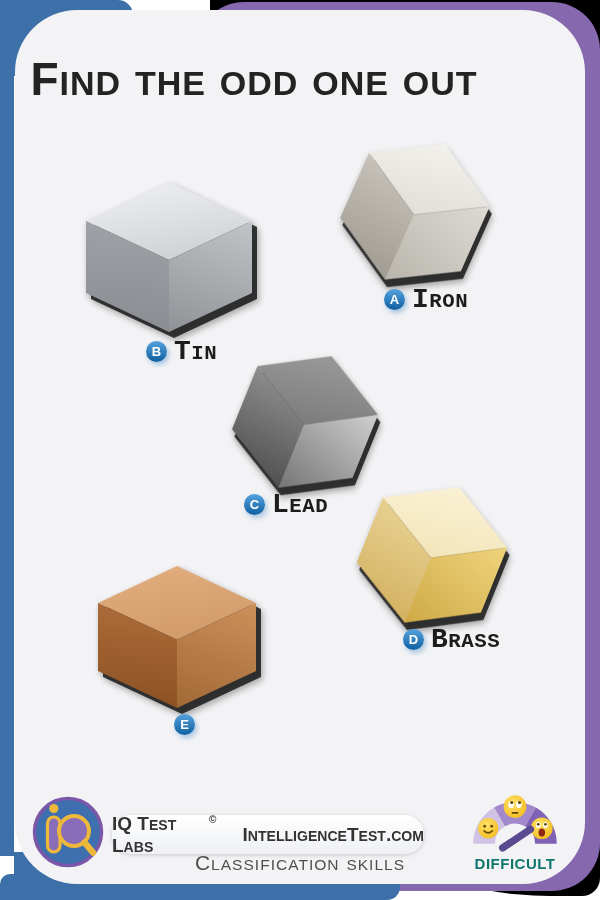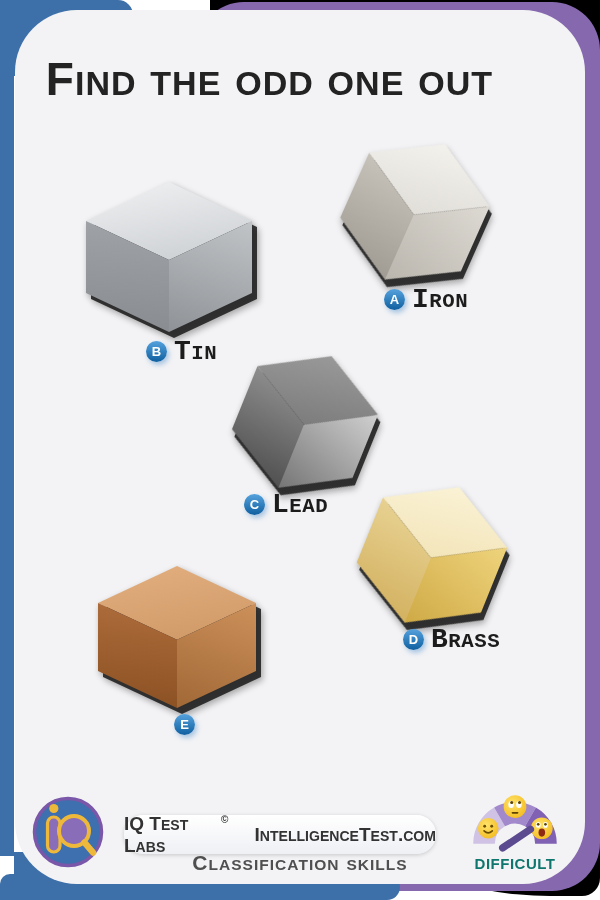--- a/index.html
+++ b/index.html
@@ -9,21 +9,21 @@
   
   .bg-black{position:absolute;left:210px;top:0;width:390px;height:896px;background:#000;border-radius:0 0 18px 340px;}
   .bg-purple{position:absolute;left:196px;top:2px;width:404px;height:889px;background:var(--frame_purple);border-radius:48px;}
   .bg-blue-top{position:absolute;left:0;top:0;width:133px;height:76px;background:var(--frame_blue);border-radius:0 15px 15px 0;}
   .bg-blue-strip{position:absolute;left:0;top:0;width:14px;height:856px;background:var(--frame_blue);}
   .bg-blue-corner{position:absolute;left:14px;top:852px;width:62px;height:34px;background:var(--frame_blue);}
   .bg-blue-bar{position:absolute;left:0;top:874px;width:400px;height:26px;background:var(--frame_blue);border-radius:10px 13px 13px 0;}
   .card{position:absolute;left:15px;top:10px;width:570px;height:874px;background:var(--card_bg);border-radius:62px;}
 
   
-  .title{position:absolute;left:15px;top:52px;width:478px;text-align:right;font-weight:bold;font-size:46px;color:var(--title_color);letter-spacing:1px;}
+  .title{position:absolute;left:15px;top:52px;width:478px;text-align:center;font-weight:bold;font-size:46px;color:var(--title_color);letter-spacing:1px;}
   .sm{font-size:0.74em;}
 
   
   .cube{position:absolute;filter:drop-shadow(2px 3px 3px rgba(0,0,0,0.35));}
   .cube .face{position:absolute;left:0;top:0;width:100%;height:100%;}
   .cube-shadow{position:absolute;left:0;top:0;width:100%;height:100%;transform:translate(5px,6px);clip-path:polygon(50% 0%,100% 26%,100% 74%,50% 100%,0% 74%,0% 26%);background:rgba(25,25,25,0.85);}
   .face-top{clip-path:polygon(50% 0%,100% 26%,50% 52%,0% 26%);background:linear-gradient(170deg,var(--t1),var(--t2));}
   .face-left{clip-path:polygon(0% 26%,50% 52%,50% 100%,0% 74%);background:linear-gradient(185deg,var(--l1),var(--l2));}
   .face-right{clip-path:polygon(50% 52%,100% 26%,100% 74%,50% 100%);background:linear-gradient(200deg,var(--r1),var(--r2));}
 
@@ -38,25 +38,25 @@
   .badge{width:21px;height:21px;border-radius:50%;background:linear-gradient(180deg,var(--badge_light),var(--badge_dark));color:#fff;font-weight:bold;font-size:13px;display:flex;align-items:center;justify-content:center;box-shadow:2px 3px 5px rgba(125,170,215,0.65);cursor:pointer;}
   .metal-name{font-size:28px;font-weight:bold;color:#1c1c1c;letter-spacing:0.5px;font-family:Liberation Mono, monospace;}
   .label-a{left:384px;top:284px;}
   .label-b{left:146px;top:336px;}
   .label-c{left:244px;top:489px;}
   .label-d{left:403px;top:624px;}
   .label-e{left:174px;top:714px;}
 
   
   .logo{position:absolute;left:31px;top:795px;width:74px;height:74px;}
-  .pill{position:absolute;left:124px;top:815px;width:312px;height:39px;border-radius:20px;background:linear-gradient(180deg,#ffffff,#eef0f4);box-shadow:0 1px 4px rgba(0,0,0,0.18);display:flex;align-items:center;justify-content:space-between;gap:26px;}
+  .pill{position:absolute;left:112px;top:815px;width:312px;height:39px;border-radius:20px;background:linear-gradient(180deg,#ffffff,#eef0f4);box-shadow:0 1px 4px rgba(0,0,0,0.18);display:flex;align-items:center;justify-content:space-between;gap:26px;}
   .brand-wrap{display:flex;align-items:flex-start;}
   .brand,.site{font-size:19px;font-weight:bold;color:#333;}
   .sup{font-size:10px;font-weight:bold;color:#333;margin-top:1px;}
-  .category{position:absolute;left:15px;top:851px;width:570px;text-align:center;font-size:21px;font-weight:bold;color:#4f4f4f;letter-spacing:1px;}
+  .category{position:absolute;left:15px;top:851px;width:570px;text-align:center;font-size:21px;font-weight:normal;color:#4f4f4f;letter-spacing:1px;}
   .gauge{position:absolute;left:457px;top:786px;width:116px;height:66px;}
   .difficulty-label{position:absolute;left:450px;top:855px;width:130px;text-align:center;font-size:15px;font-weight:bold;color:#0f766e;letter-spacing:0.5px;text-transform:uppercase;}
 </style>
 </head>
 <body>
 
 <div class="stage">
 
   <div class="bg-black"></div>
   <div class="bg-purple"></div>

